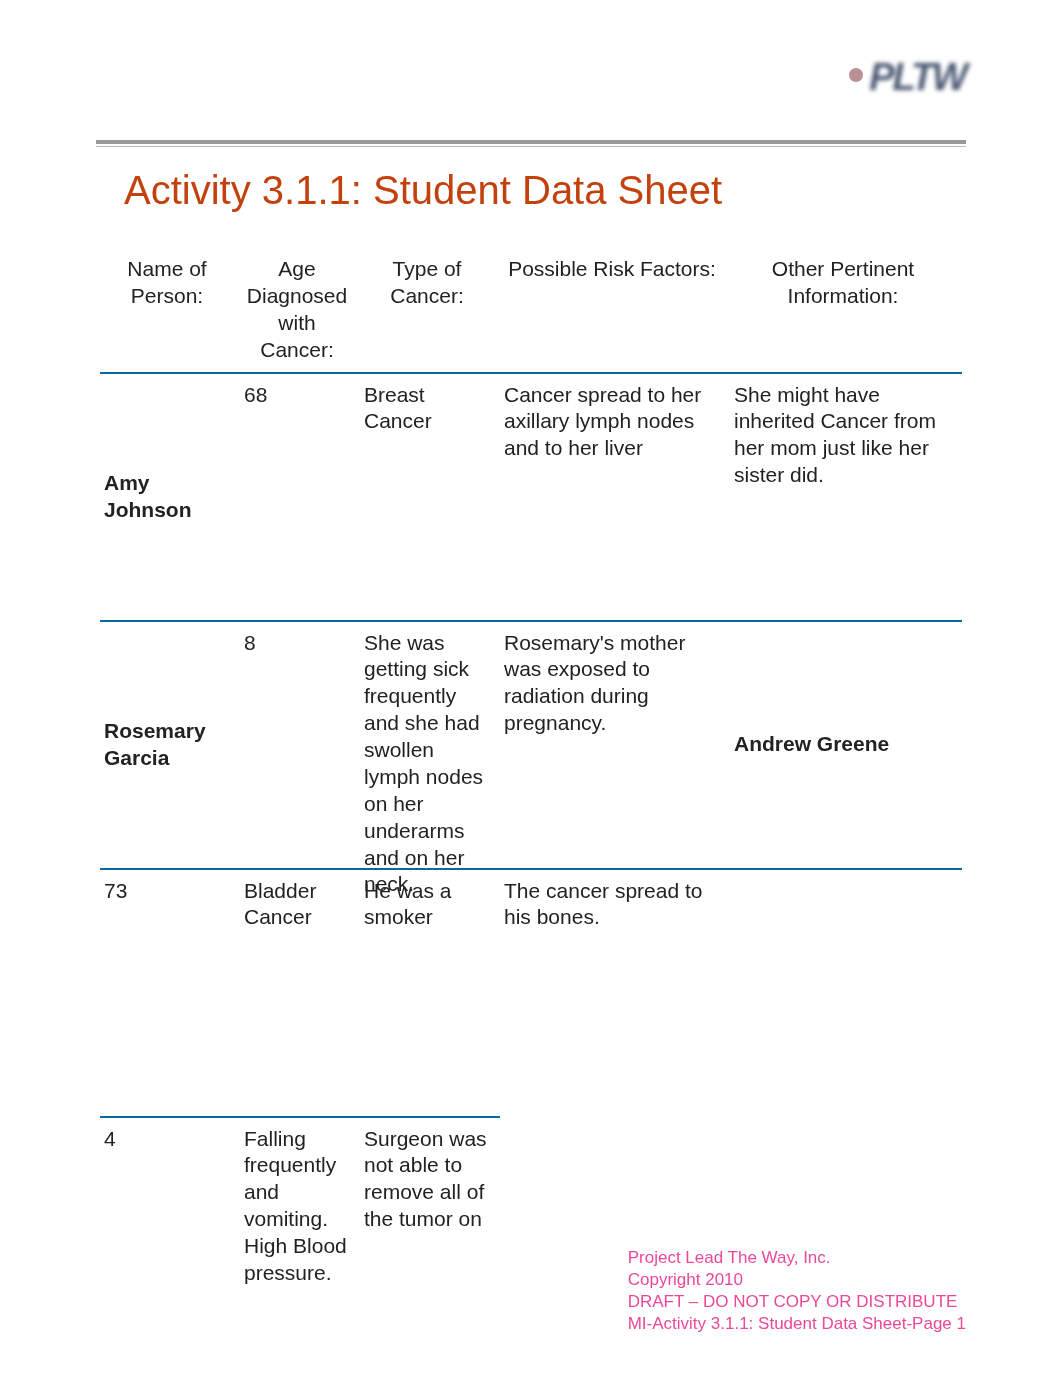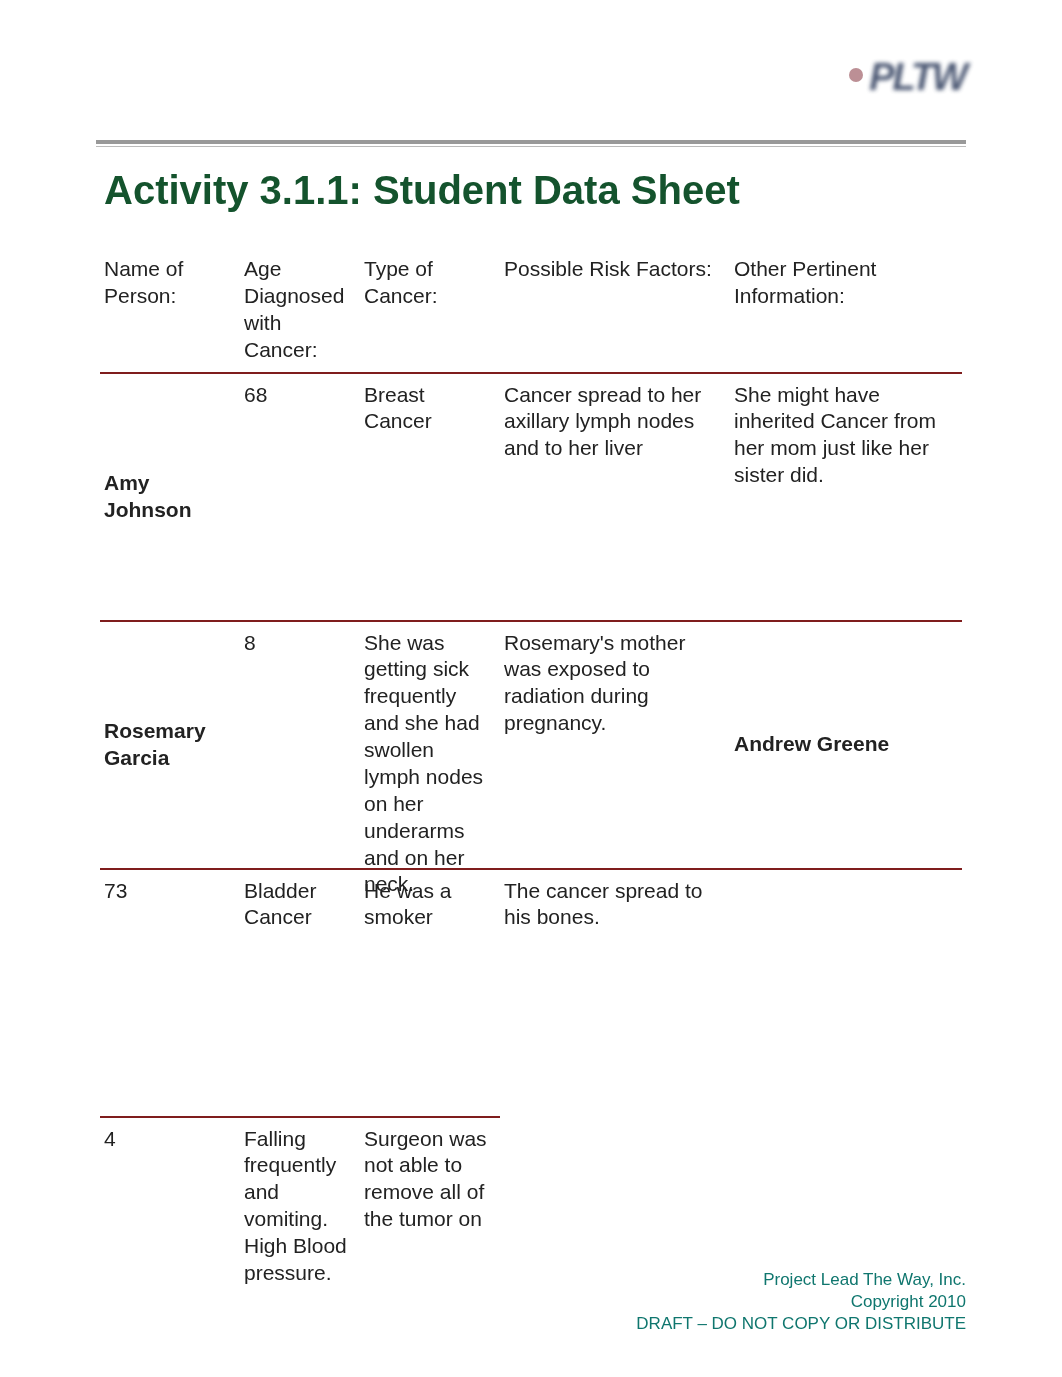--- a/index.html
+++ b/index.html
@@ -45,52 +45,52 @@
   .rule2 {
     position: absolute;
     top: 146px;
     left: 96px; right: 96px;
     height: 1px;
     background: #bbb;
   }
   .title {
     position: absolute;
     top: 168px;
-    left: 104px;
+    left: 124px;
     font-size: 40px;
-    font-weight: bold;
-    color: #14532d;
+    font-weight: normal;
+    color: #c2410c;
   }
   .table {
     position: absolute;
     top: 248px;
     left: 100px;
     width: 862px;
     display: grid;
     grid-template-columns: 140px 120px 140px 230px 232px;
     font-size: 21px;
     color: #222;
   }
   .cell {
     padding: 8px 10px 8px 4px;
-    border-top: 2px solid #7f1d1d;
+    border-top: 2px solid #0369a1;
     line-height: 1.28;
     word-wrap: break-word;
   }
-  .header-row .cell { border-top: none; }
+  .header-row .cell { border-top: none; text-align: center; }
   .name-cell { display:flex; align-items:center;font-weight:bold; }
   .row-body { height: 248px; }
   .row-body-short { height: 106px; }
   .footer {
     position: absolute;
     bottom: 42px;
     right: 96px;
-    text-align: right;
+    text-align: left;
     font-size: 17px;
-    color: #0f766e;
+    color: #ec4899;
     line-height: 1.3;
   }
 </style>
 </head>
 <body>
 
 <div class="page">
 
   <div class="logo-wrap">
     <div class="logo-bullet"></div>
@@ -133,15 +133,16 @@
     <div class="cell row-body-short">4</div>
     <div class="cell row-body-short">Falling frequently and vomiting. High Blood pressure.</div>
     <div class="cell row-body-short">Surgeon was not able to remove all of the tumor on</div>
 
   </div>
 
   <div class="footer">
     <div>Project Lead The Way, Inc.</div>
     <div>Copyright 2010</div>
     <div>DRAFT – DO NOT COPY OR DISTRIBUTE</div>
+    <div>MI-Activity 3.1.1: Student Data Sheet-Page 1</div>
   </div>
 
 </div>
 
 </body></html>

